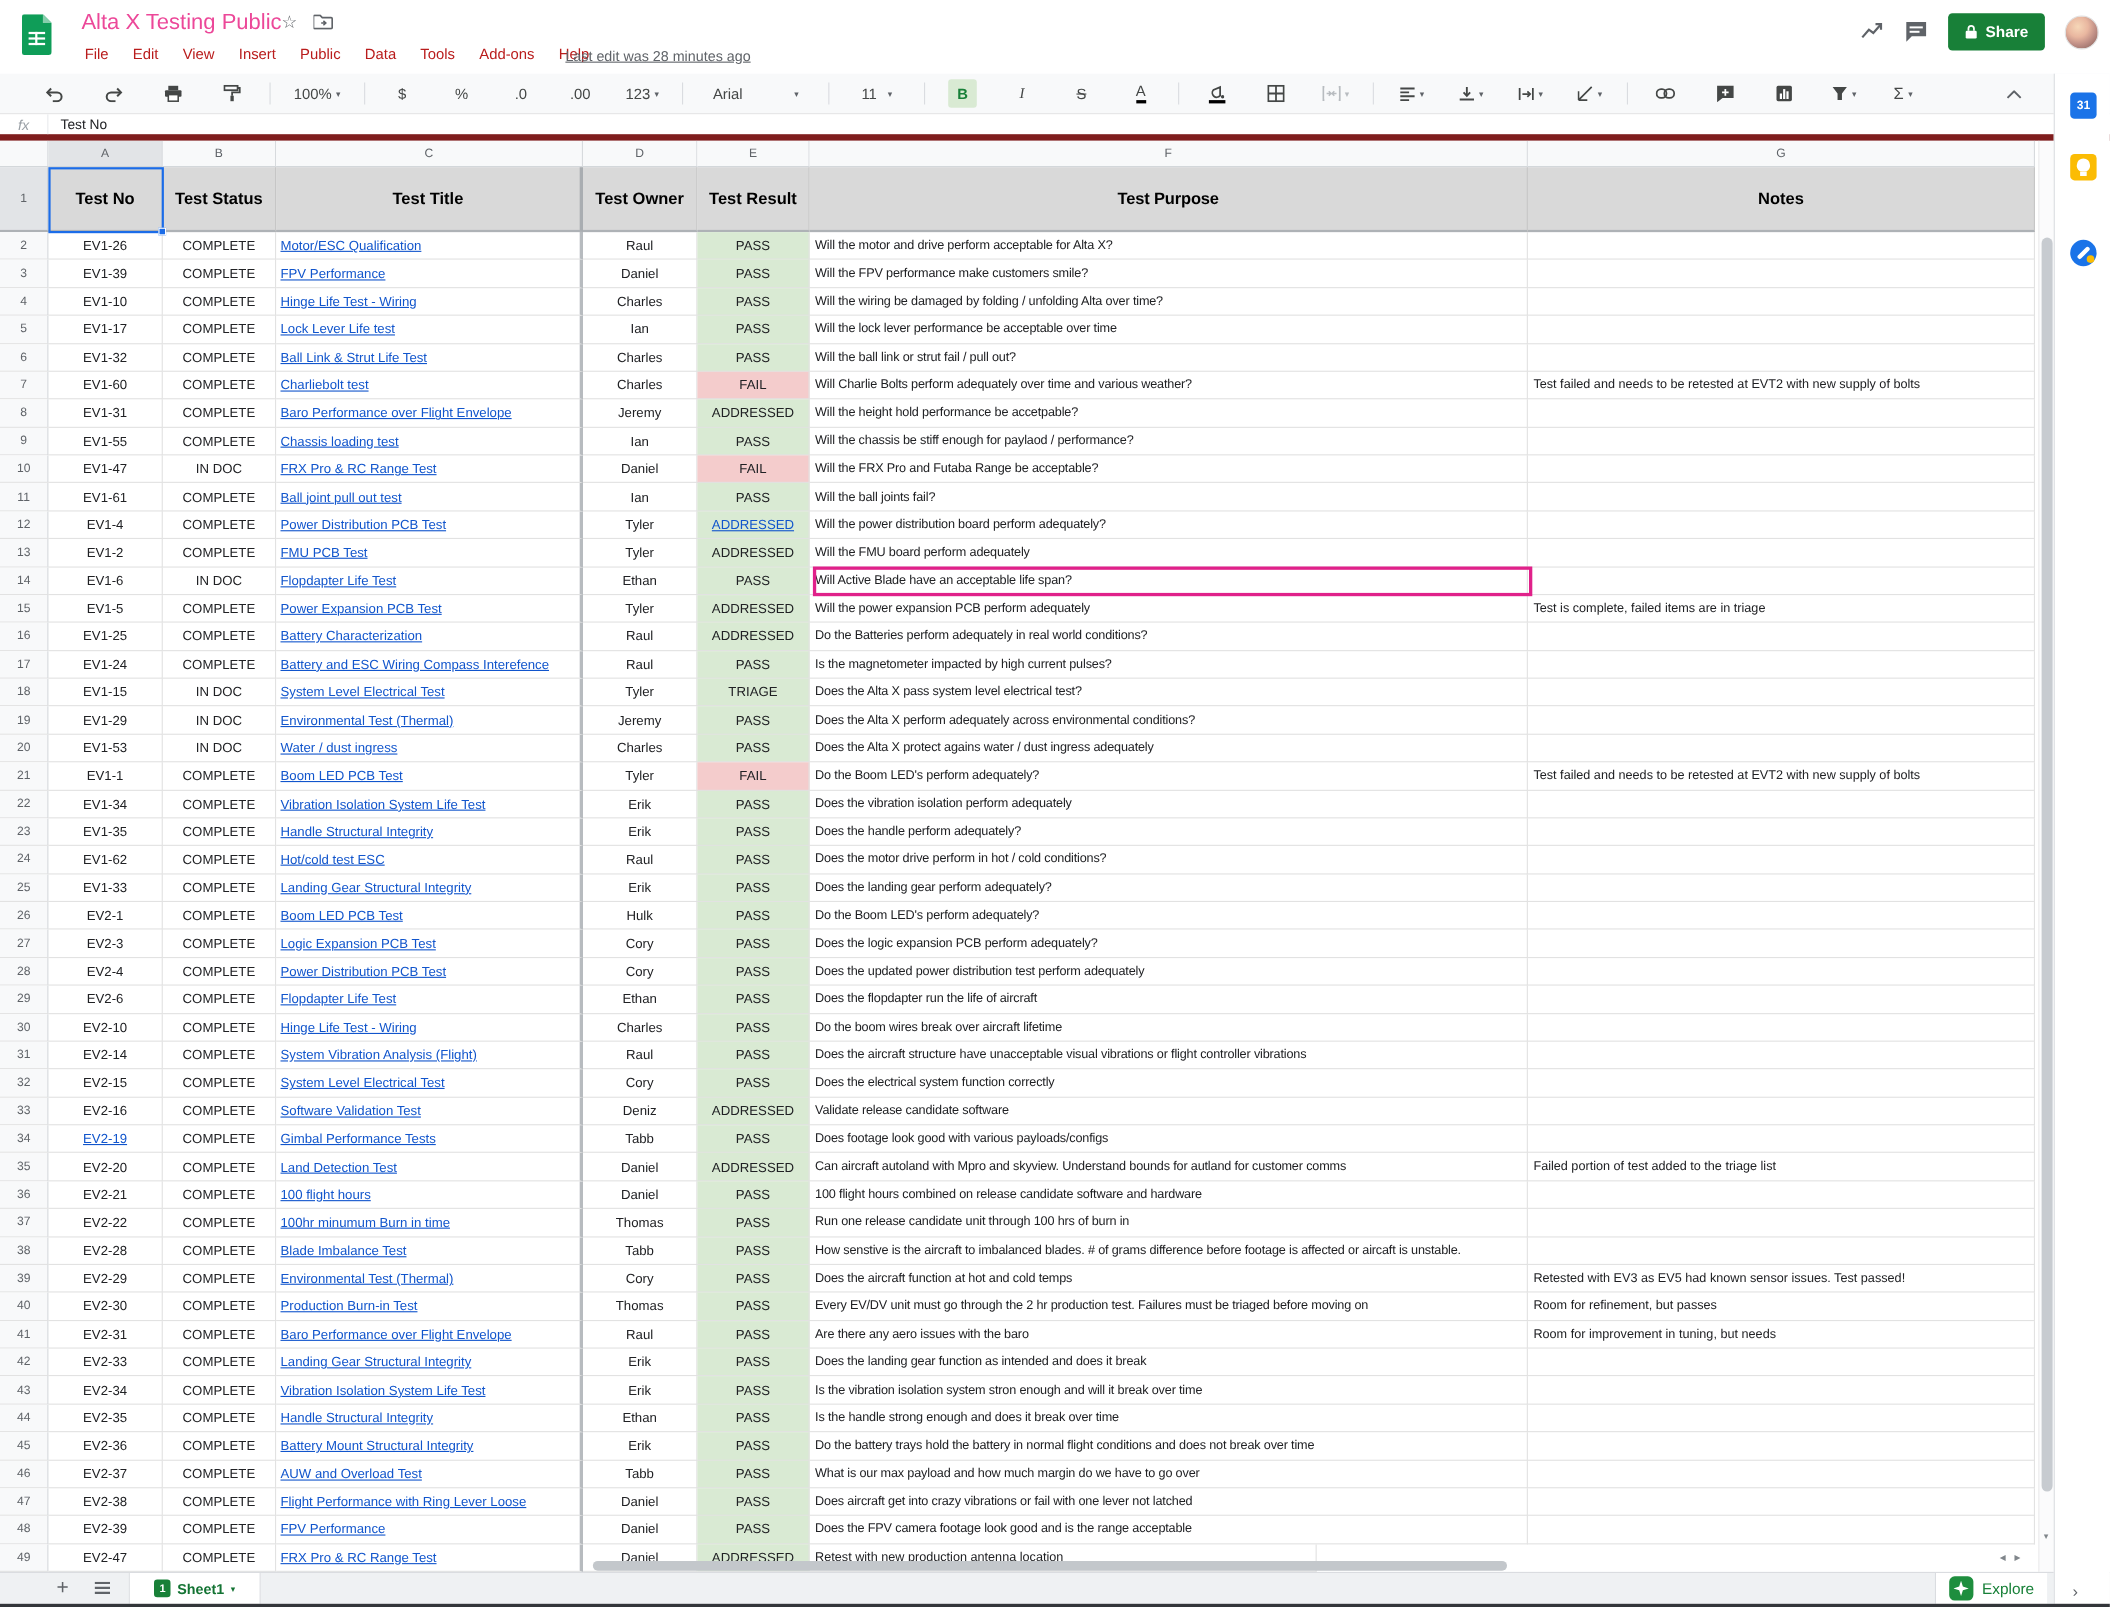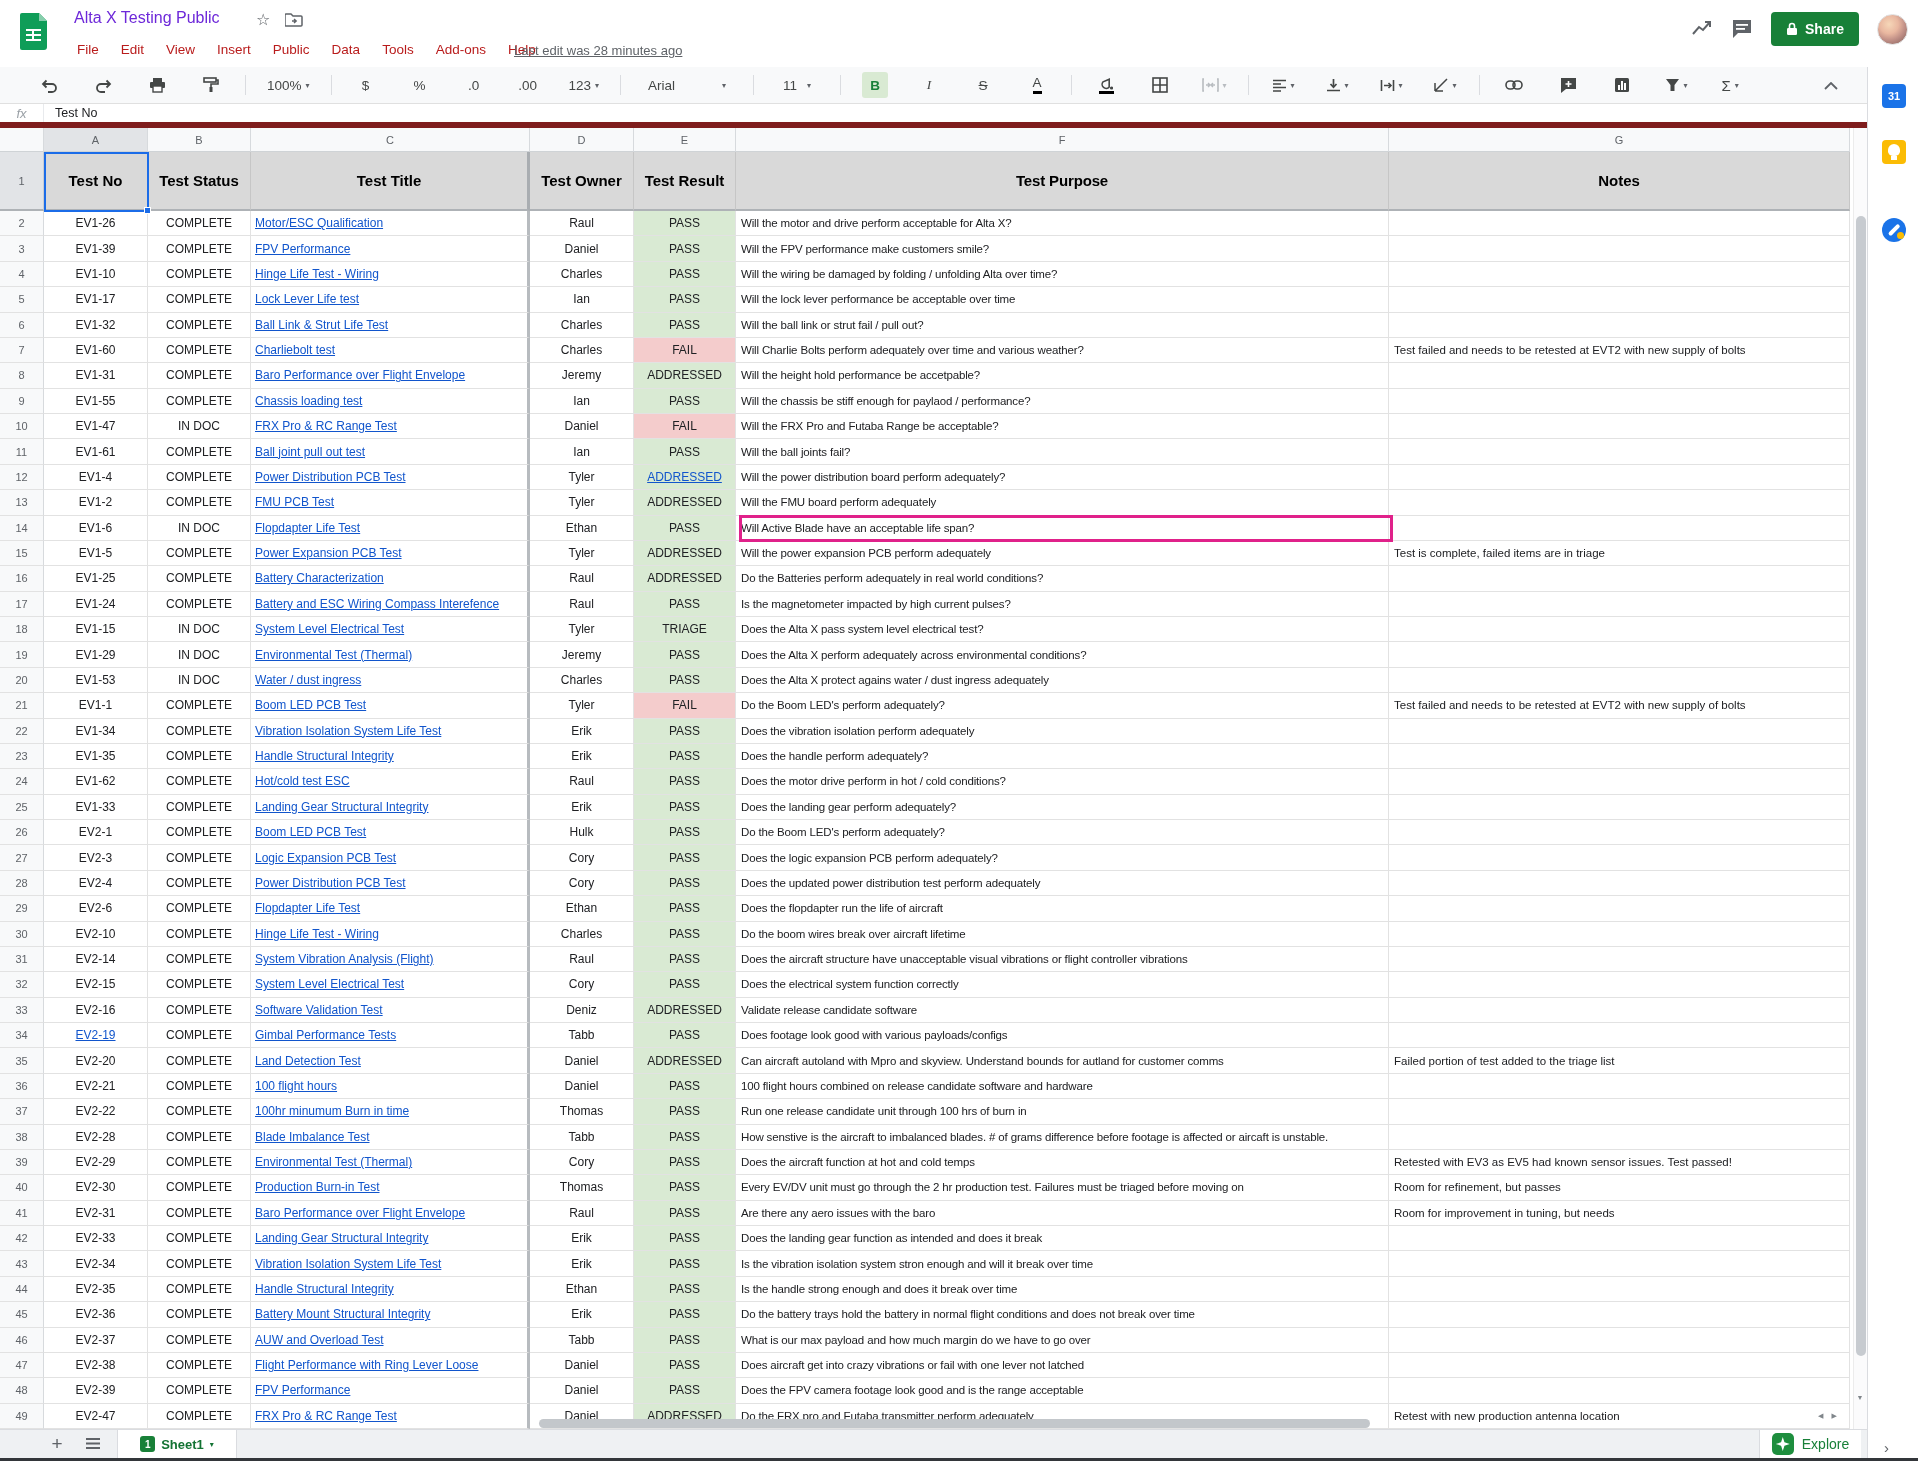--- a/index.html
+++ b/index.html
@@ -2,21 +2,21 @@
 <html><head>
 <meta charset="utf-8">
 <style>
   * { margin:0; padding:0; box-sizing:border-box; }
   html,body { width:1918px; height:1461px; overflow:hidden; background:#fff;
     font-family:"Liberation Sans","DejaVu Sans",sans-serif; color:#202124; }
 
   
   #topbar { position:absolute; left:0; top:0; width:1918px; height:67px; background:#fff; }
   #sheets-logo { position:absolute; left:20px; top:13px; width:27px; height:37px; }
-  #doc-title { position:absolute; left:74px; top:9px; font-size:16px; color:#6d28d9; white-space:nowrap; }
+  #doc-title { position:absolute; left:74px; top:9px; font-size:20px; color:#ec4899; white-space:nowrap; }
   #star-ic { position:absolute; left:256px; top:10px; font-size:16px; color:#5f6368; cursor:pointer;}
   #folder-ic { position:absolute; left:285px; top:13px; }
   #menubar { position:absolute; left:70px; top:40px; display:flex; gap:8px; font-size:13.5px; color:#b91c1c; }
   #menubar span { padding:2px 7px; border-radius:3px; cursor:pointer; }
   #last-edit { position:absolute; left:514px; top:43px; font-size:13px; color:#5f6368; text-decoration:underline; white-space:nowrap; }
   #tb-right { position:absolute; right:10px; top:12px; display:flex; align-items:center; gap:18px; }
   #share-btn { background:#188038; color:#fff; border:none; border-radius:4px; height:34px; width:88px;
     font-size:14px; font-weight:bold; display:flex; align-items:center; justify-content:center; gap:7px; cursor:pointer;}
   #avatar { width:31px; height:31px; border-radius:50%;
     background:radial-gradient(circle at 38% 32%, #f6d7b8 0%, #e9b7a0 35%, #c08f86 60%, #7d5a55 100%);
@@ -815,21 +815,20 @@
         <div class="cell col-f">Does the FPV camera footage look good and is the range acceptable</div>
         <div class="cell col-g"></div>
       </div>
       <div class="hrow drow">
         <div class="cell gut">49</div>
         <div class="cell col-a">EV2-47</div>
         <div class="cell col-b">COMPLETE</div>
         <div class="cell col-c lnk">FRX Pro &amp; RC Range Test</div>
         <div class="cell col-d">Daniel</div>
         <div class="cell col-e res-ok">ADDRESSED</div>
-        <div class="cell col-f">Do the FRX pro and Futaba transmitter perform adequately</div>
         <div class="cell col-g">Retest with new production antenna location</div>
       </div>
     </div>
   <div id="sel-a1">
       <div id="sel-handle"></div>
     </div>
   <div id="collab-f14"></div>
 </div>
 
 <div id="vscroll">

